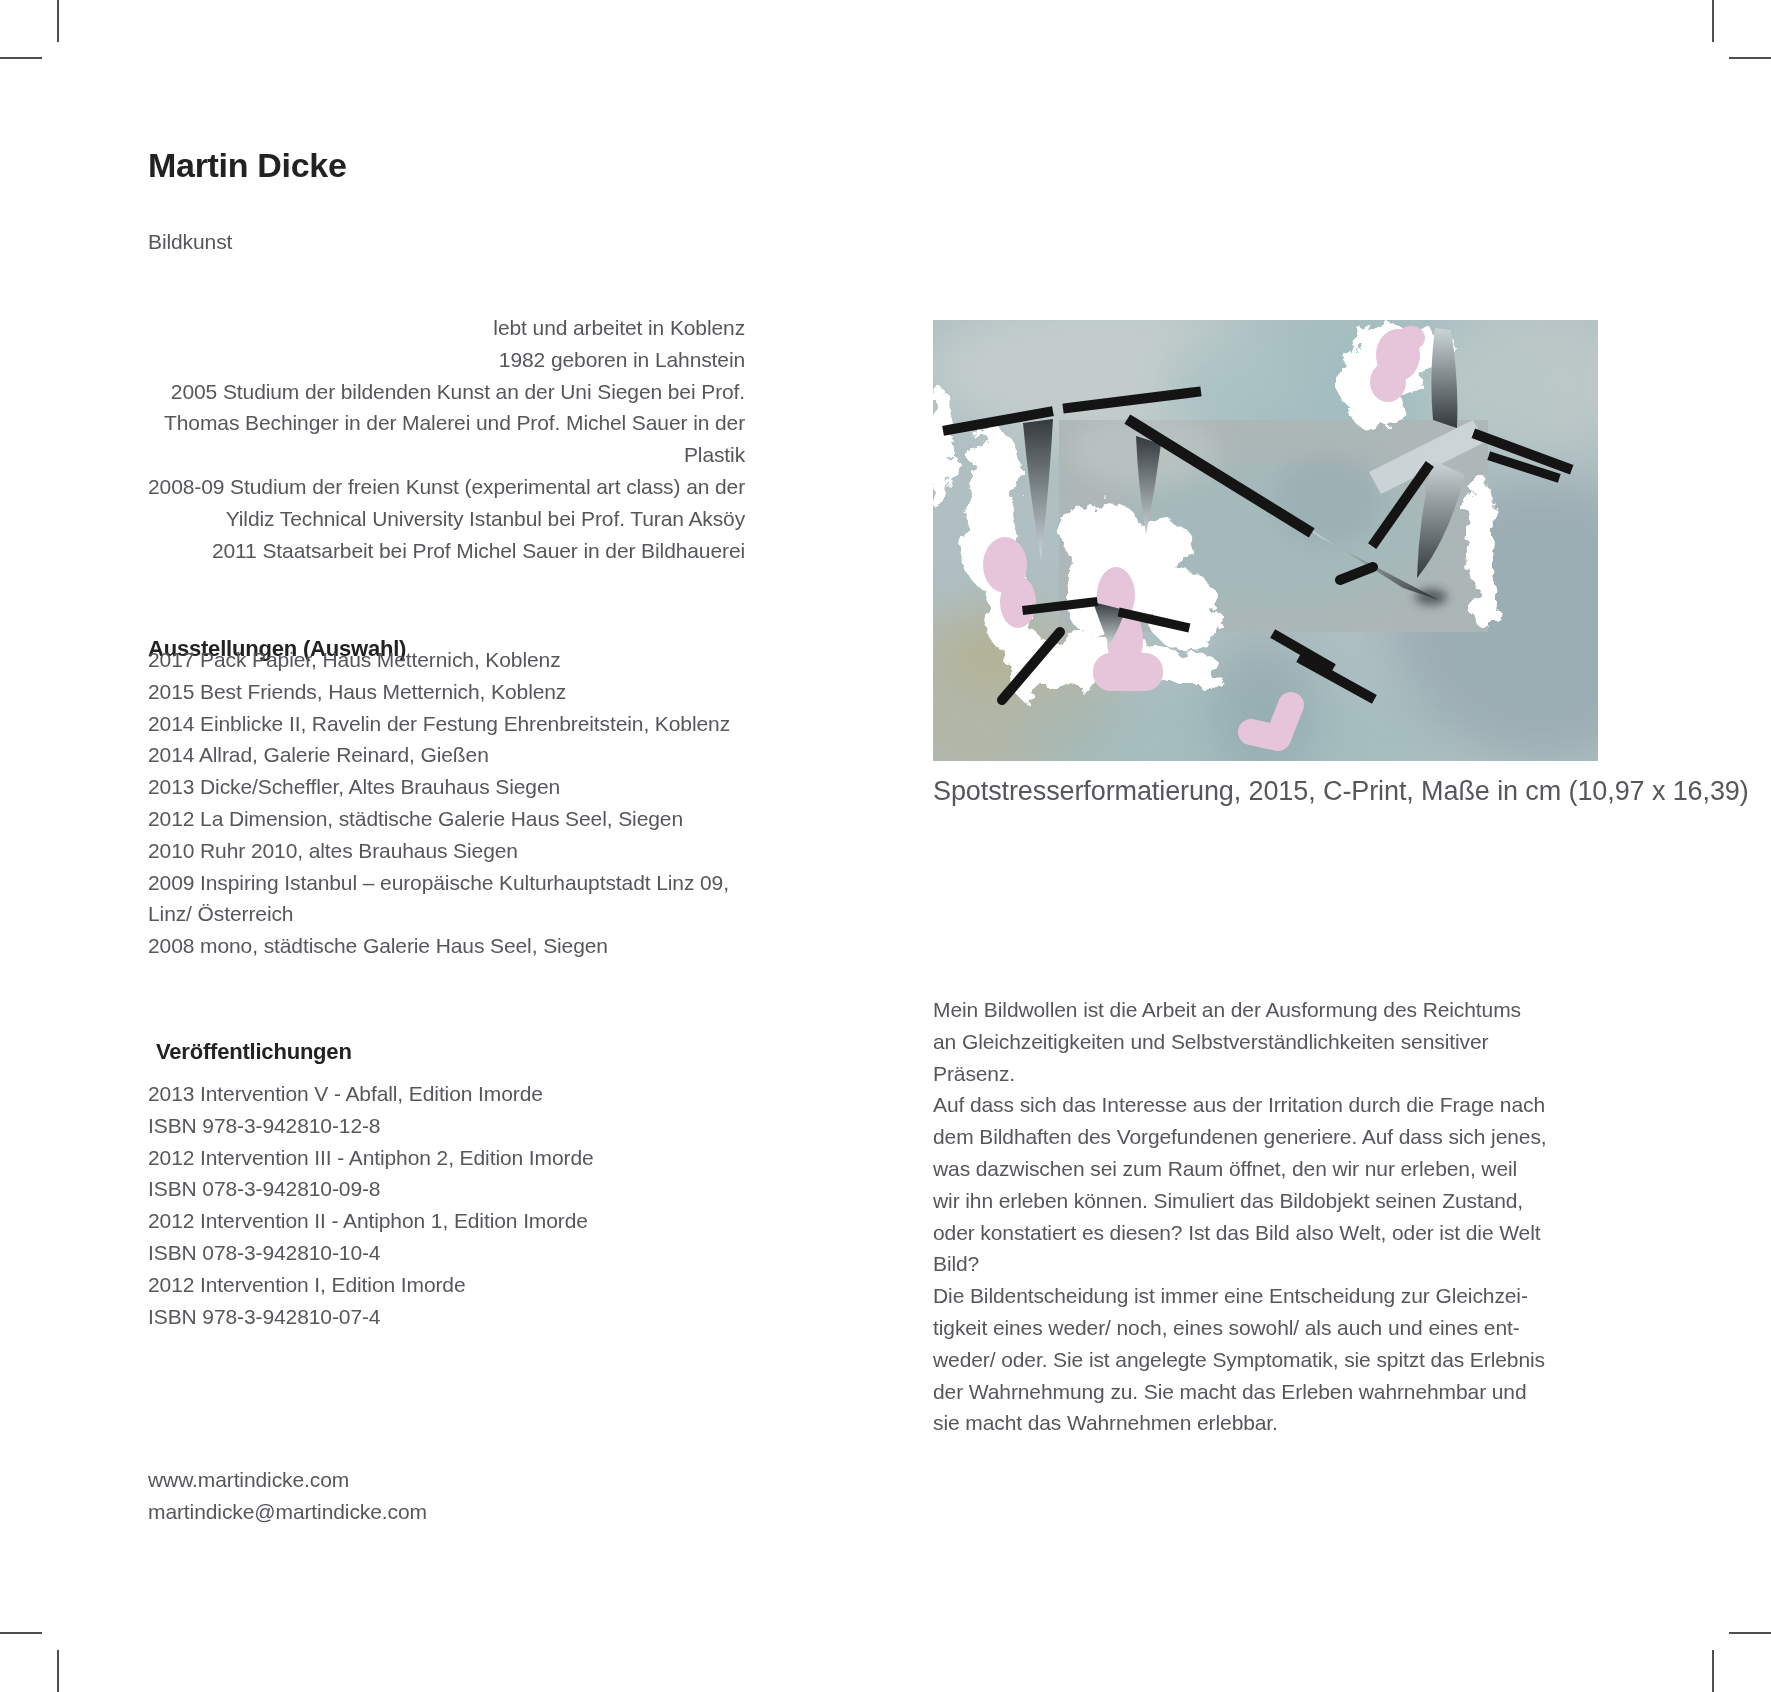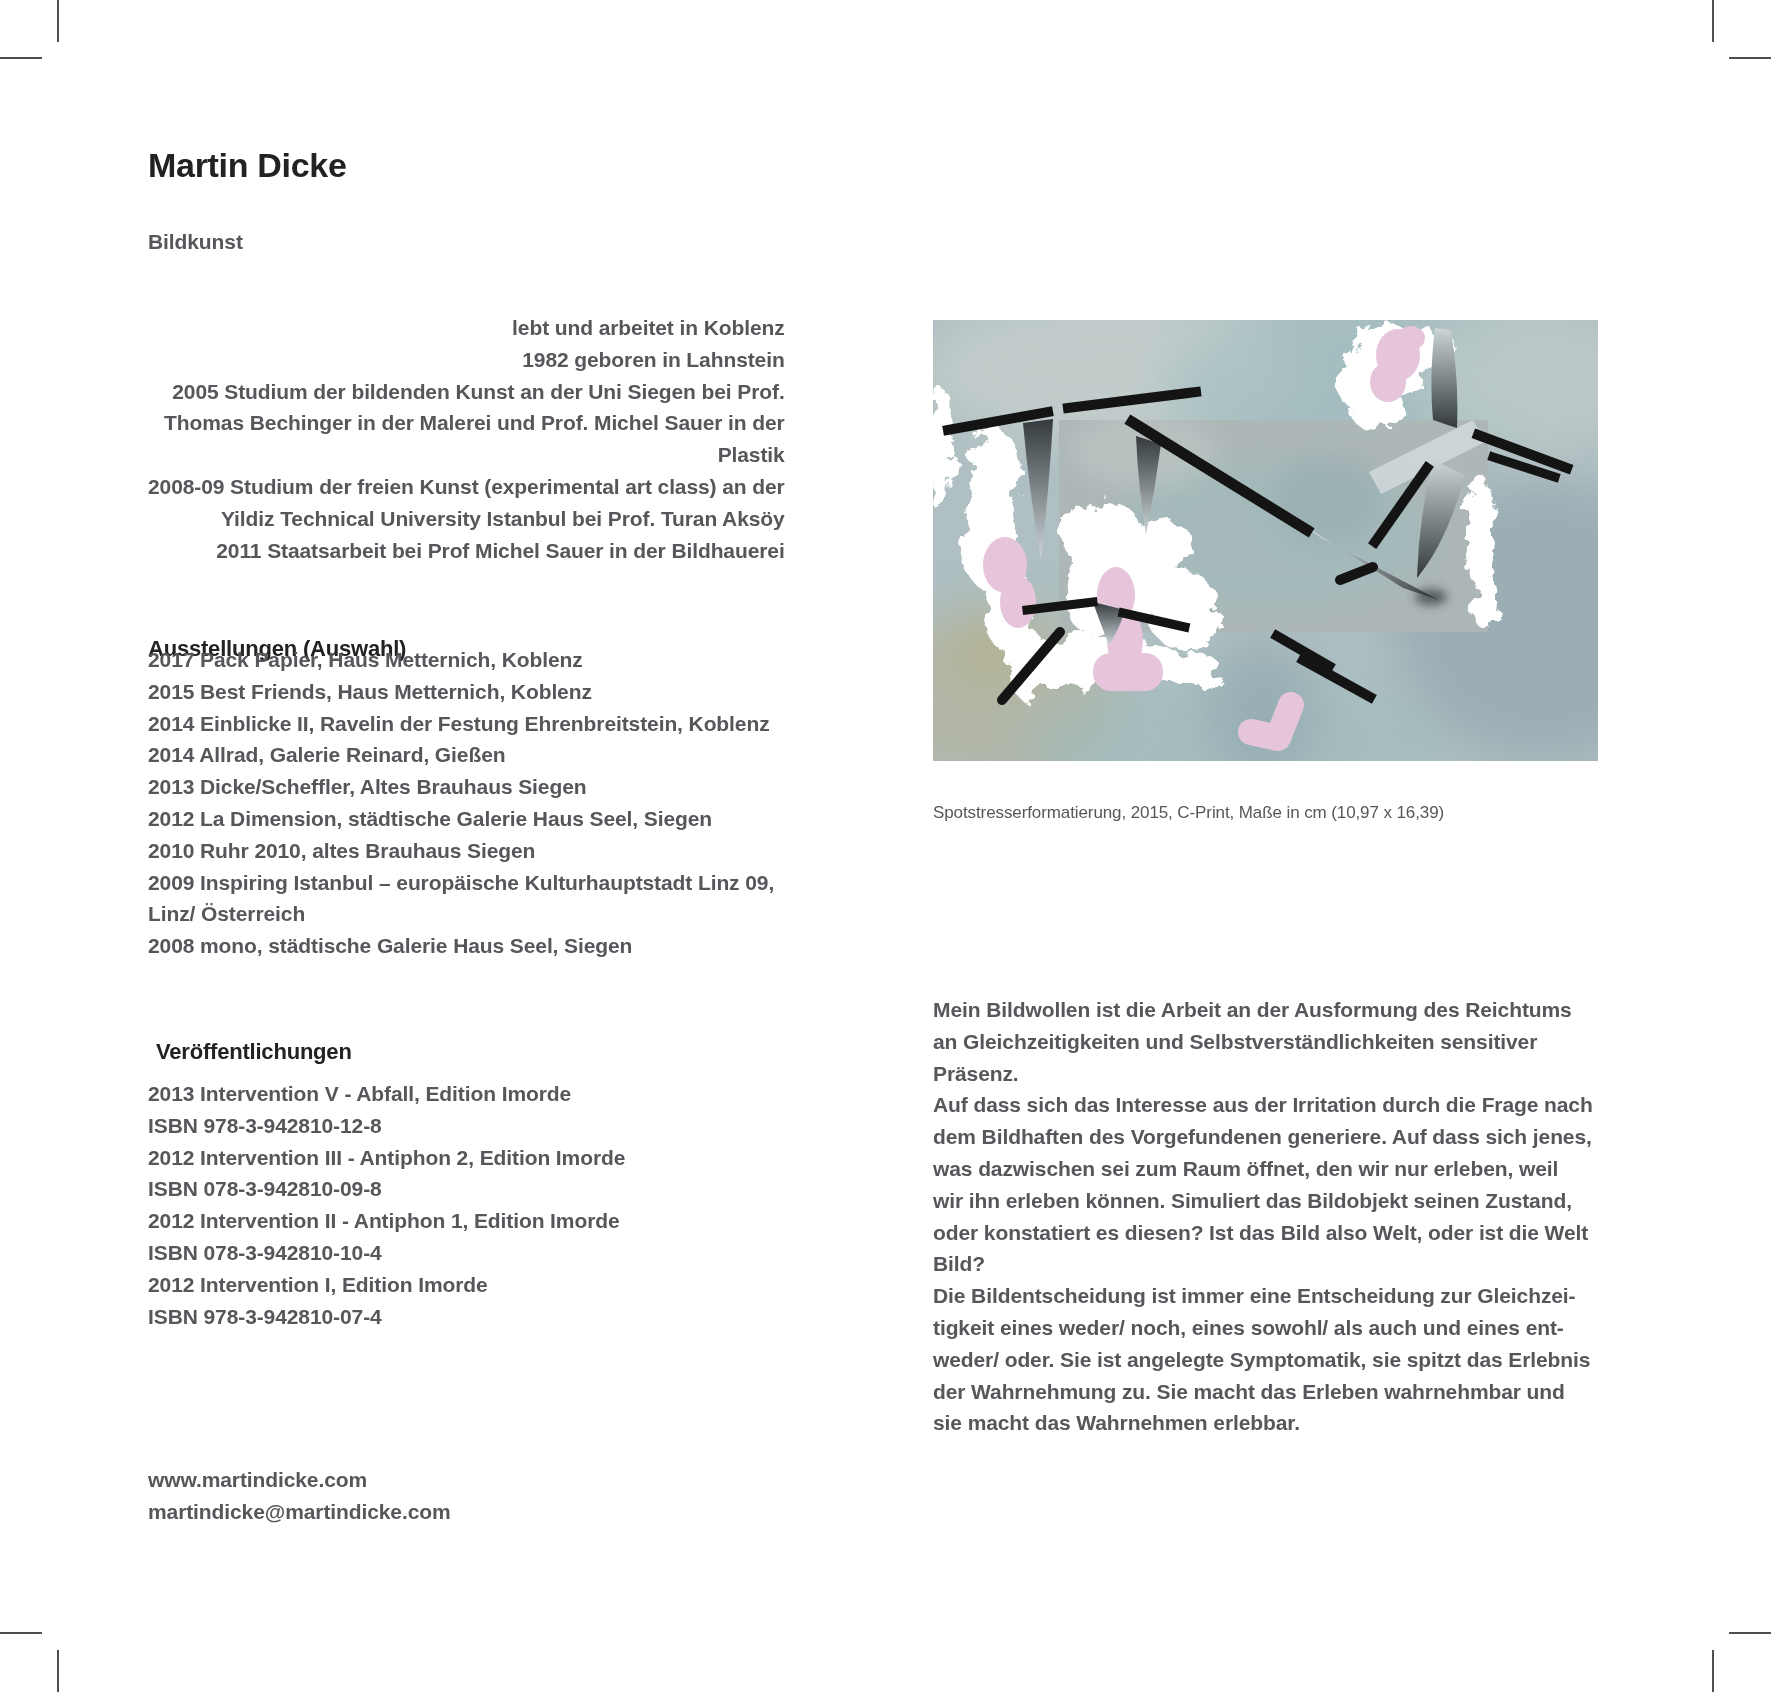--- a/index.html
+++ b/index.html
@@ -34,35 +34,35 @@
   .crop.h{width:42px;height:2px;}
 
   .abs{position:absolute;}
   .page-title{
     left:148px;top:146px;
     font-size:34px;font-weight:bold;color:var(--text-heading);
     letter-spacing:-0.3px;white-space:nowrap;
   }
   .subtitle{left:148px;top:226px;font-size:21px;white-space:nowrap;}
   .lines div{
-    font-size:21px;line-height:31.8px;letter-spacing:-0.1px;white-space:nowrap;font-weight:bold;
+    font-size:21px;line-height:31.8px;letter-spacing:-0.1px;white-space:nowrap;
   }
   .bio{left:148px;top:312px;text-align:right;}
   .sec-heading{
     font-size:22px;font-weight:bold;color:var(--text-heading);
     letter-spacing:-0.2px;white-space:nowrap;
   }
   .exh-heading{left:148px;top:636px;}
   .exh-list{left:148px;top:644px;}
   .pub-heading{left:156px;top:1039px;}
   .pub-list{left:148px;top:1078px;}
   .contact{left:148px;top:1464px;}
   .artwork{left:933px;top:320px;width:665px;height:441px;}
   .artwork svg{display:block;}
-  .caption{left:933px;top:803px;font-size:17px;letter-spacing:-0.1px;white-space:nowrap;}
+  .caption{left:933px;top:776px;font-size:27px;letter-spacing:-0.1px;white-space:nowrap;}
   .statement{left:933px;top:994px;}
 
   .st-dark{stop-color:var(--art-blade-dark);}
   .st-light{stop-color:var(--art-blade-light);}
 </style>
 </head>
 <body>
 
 <div id="page">
 

